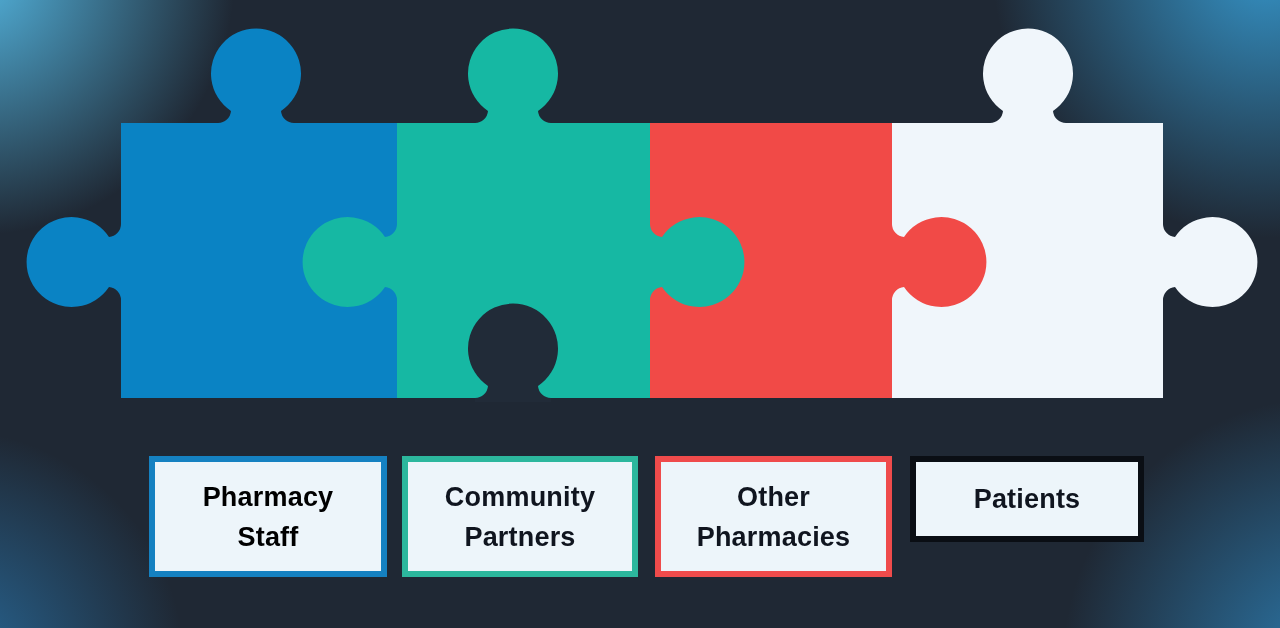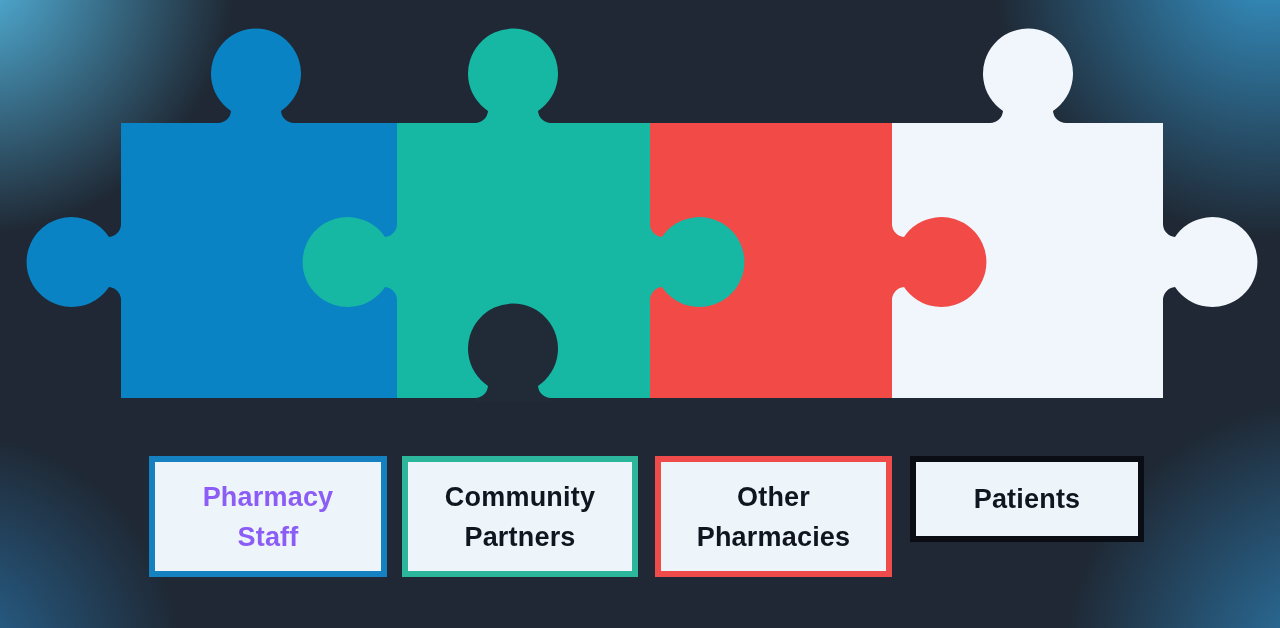--- a/index.html
+++ b/index.html
@@ -63,21 +63,21 @@
              L 650 398 L 397 398 L 397 300
              A 13 13 0 0 0 385 287 A 45 45 0 1 1 385 237 A 13 13 0 0 0 397 224
              Z" fill="#16b8a3"></path>
 
     <path d="M 475 398
              A 13 13 0 0 0 488 386 A 45 45 0 1 1 538 386 A 13 13 0 0 0 551 398
              L 551 402 L 475 402 Z" fill="#212b38"></path>
   </svg>
 
   <div class="label-row-box b1" style="border-color: rgb(21, 129, 193); background-color: rgb(237, 245, 250);">
-    <span class="label-text" style="color: #8b5cf6;">Pharmacy
+    <span class="label-text" style="color: #000000;">Pharmacy
 Staff</span>
   </div>
 
   <div class="label-row-box b2" style="border-color: rgb(44, 183, 157); background-color: rgb(237, 245, 250);">
     <span class="label-text" style="color: rgb(16, 21, 31);">Community
 Partners</span>
   </div>
 
   <div class="label-row-box b3" style="border-color: rgb(239, 75, 75); background-color: rgb(237, 245, 250); justify-content: center;">
     <span class="label-text" style="color: rgb(16, 21, 31);">Other

